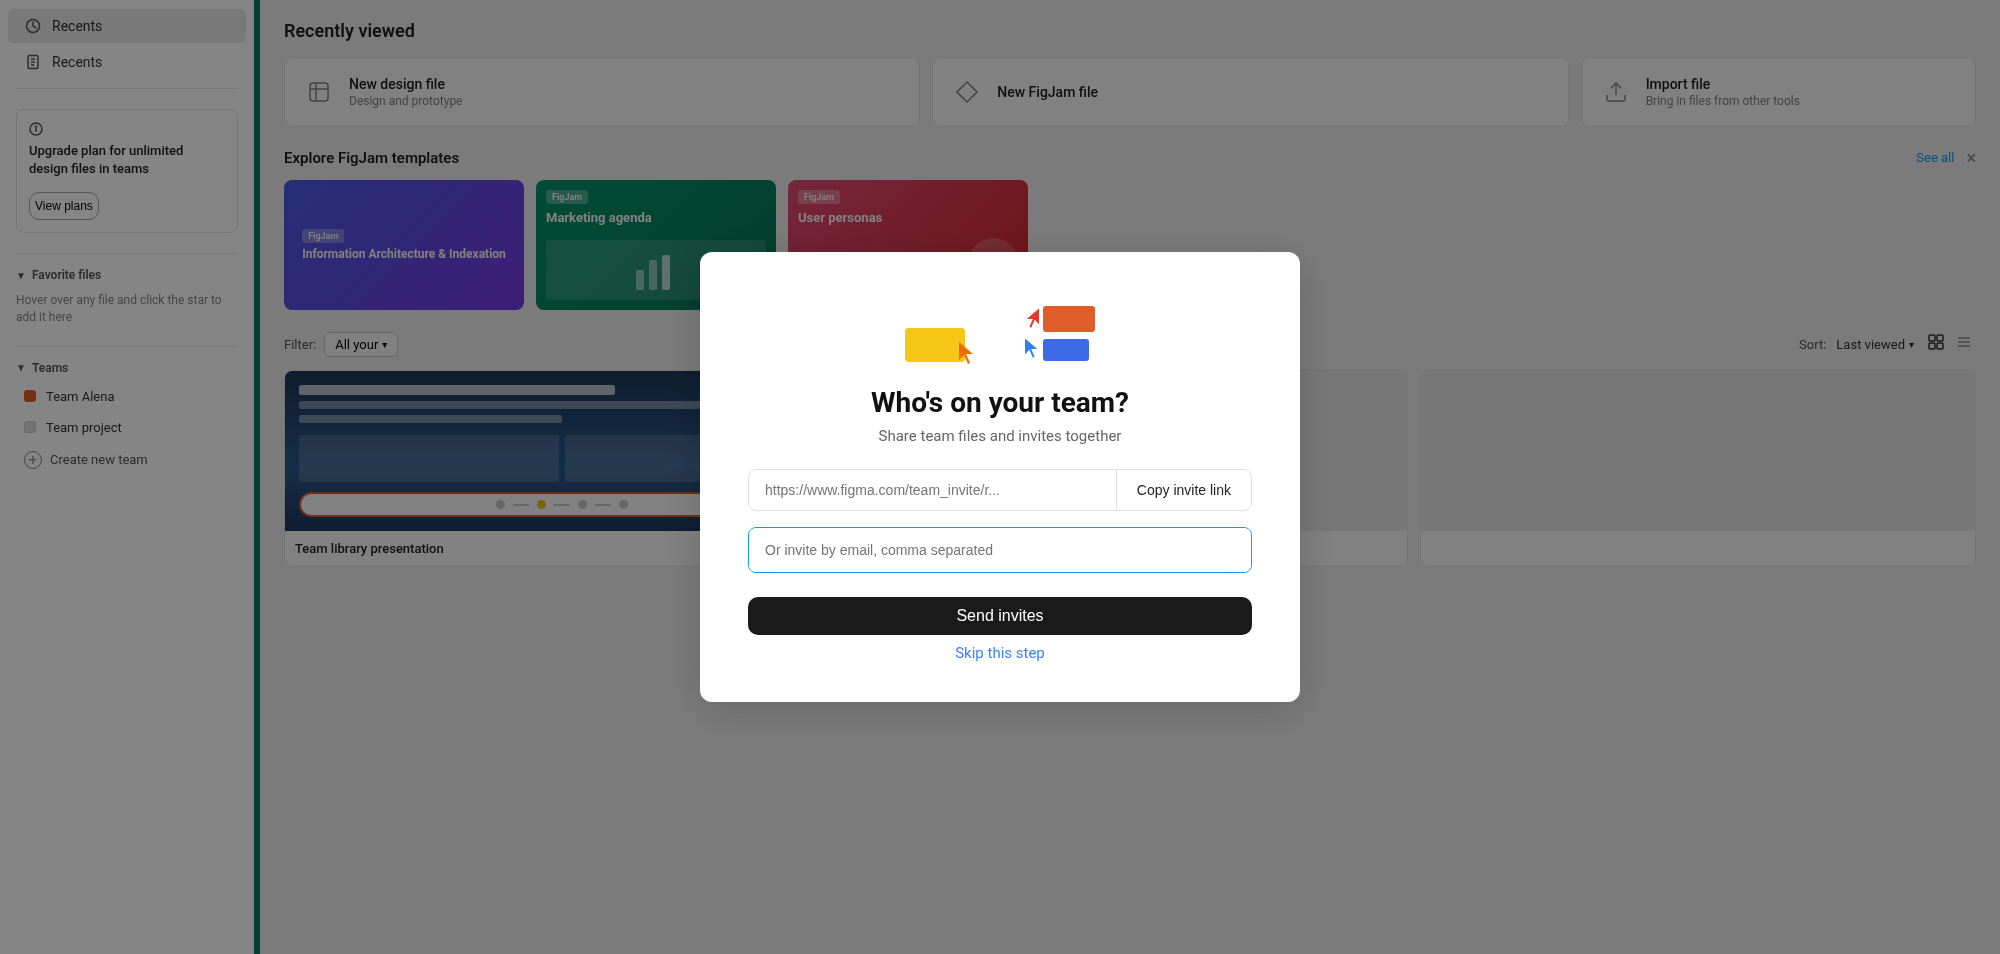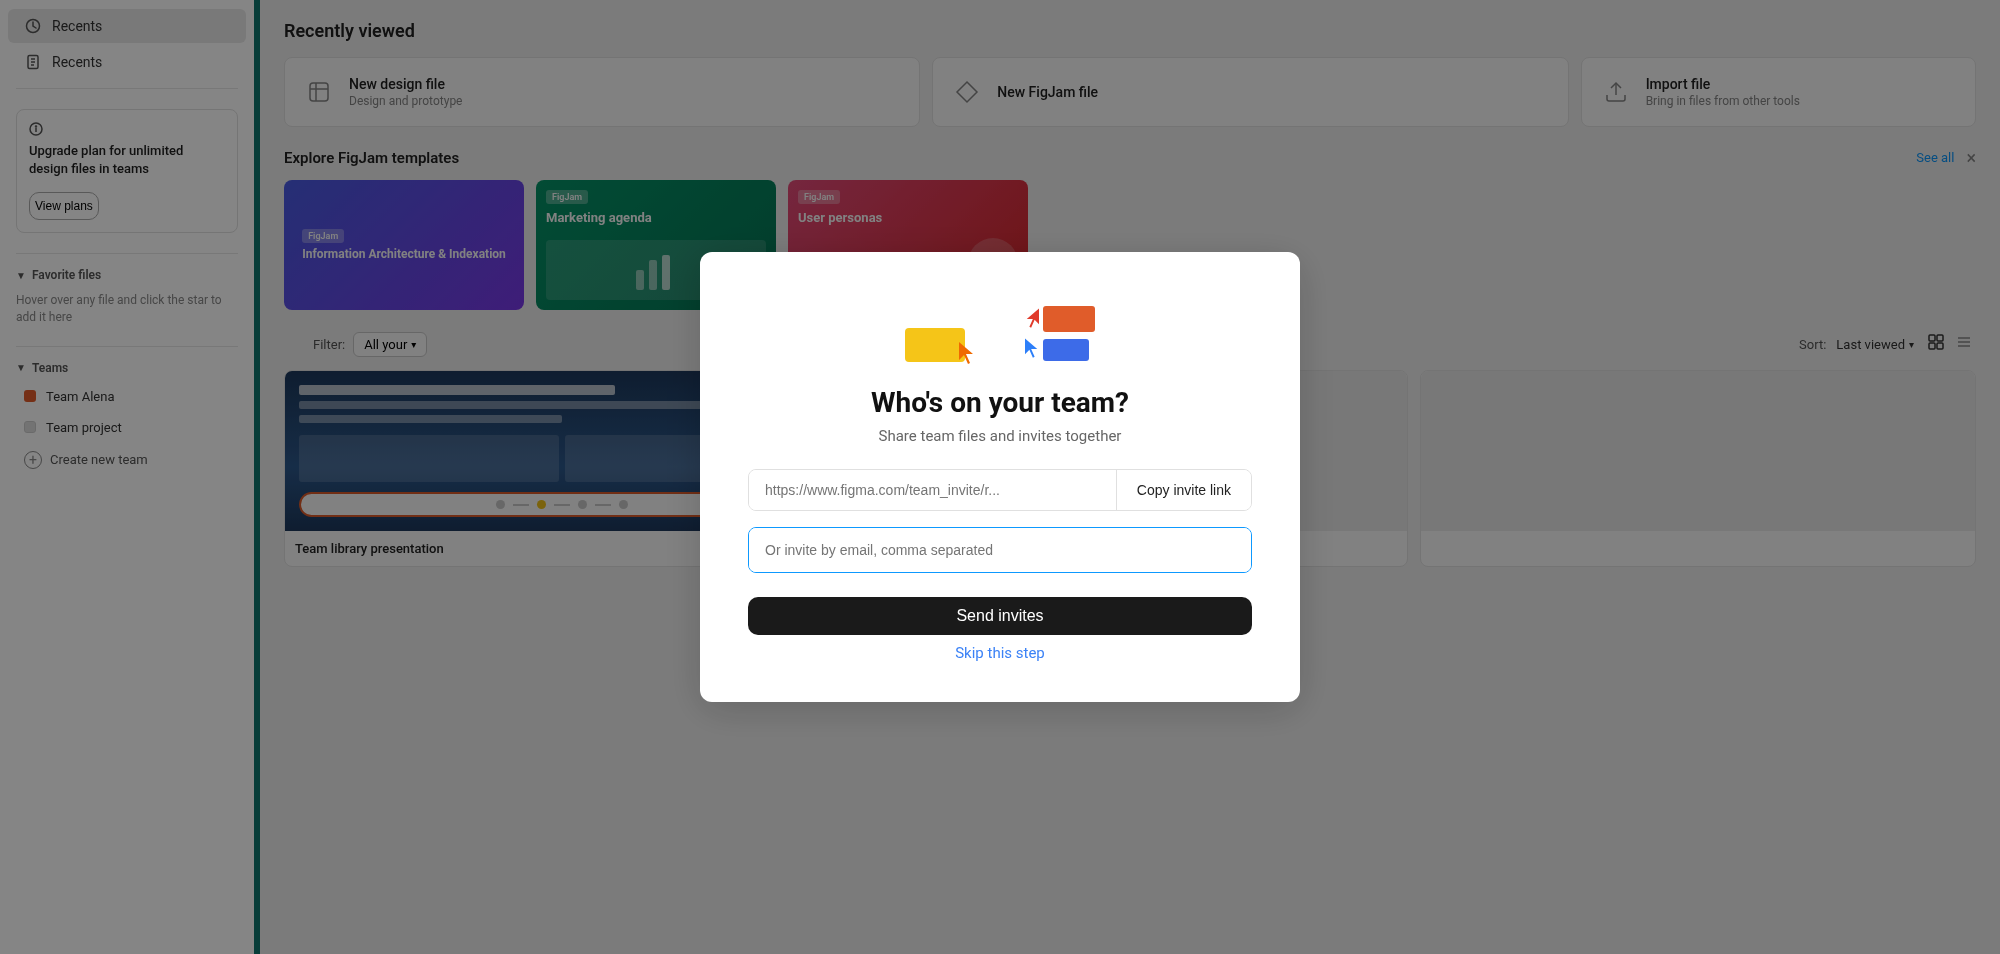--- a/index.html
+++ b/index.html
@@ -620,21 +620,21 @@
               <circle cx="14" cy="10" r="6" fill="rgba(255,255,255,0.6)"></circle>
               <path d="M2 26c0-6.627 5.373-12 12-12s12 5.373 12 12" fill="rgba(255,255,255,0.4)"></path>
             </svg>
           </div>
         </div>
       </div>
     </div>
   </div>
 
   <div class="filter-row">
-    <div style="display:flex;align-items:center;gap:8px;margin-left:29px;">
+    <div style="display:flex;align-items:center;gap:8px;">
       <span style="font-size:13px;color:#555;">Filter:</span>
       <div class="filter-dropdown">
         <span>All your</span>
         <span style="font-size:10px;">▾</span>
       </div>
     </div>
     <div class="sort-area">
       <span>Sort:</span>
       <div class="sort-dropdown">
         <span>Last viewed</span>

